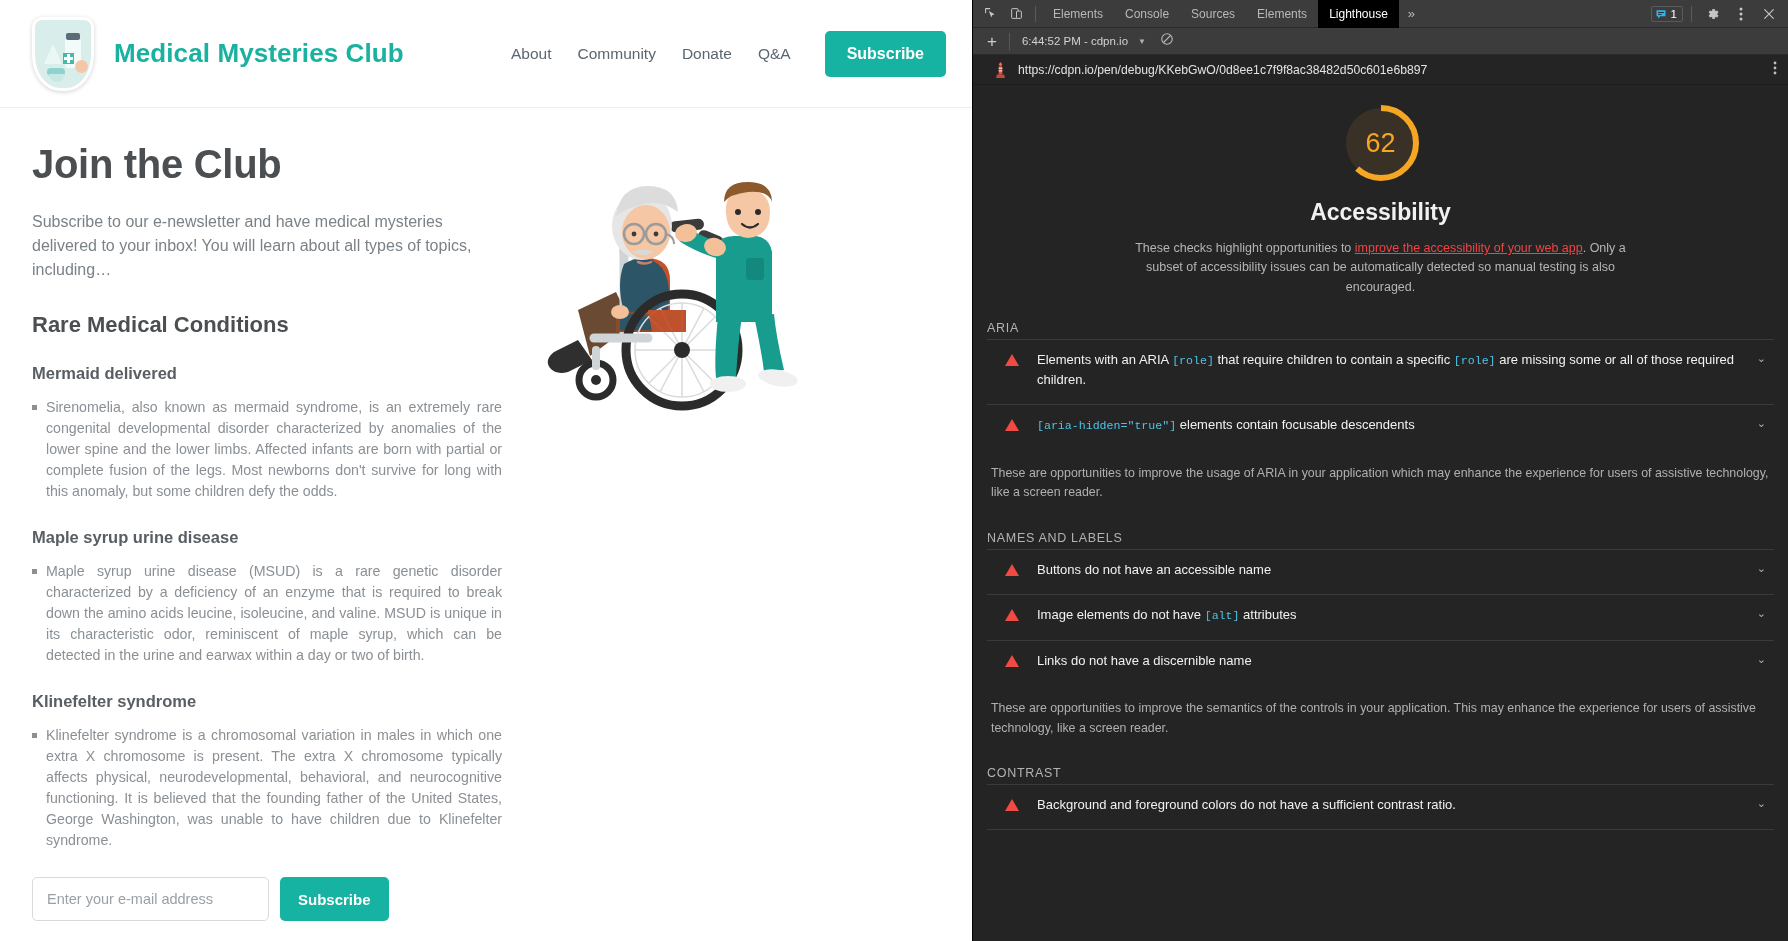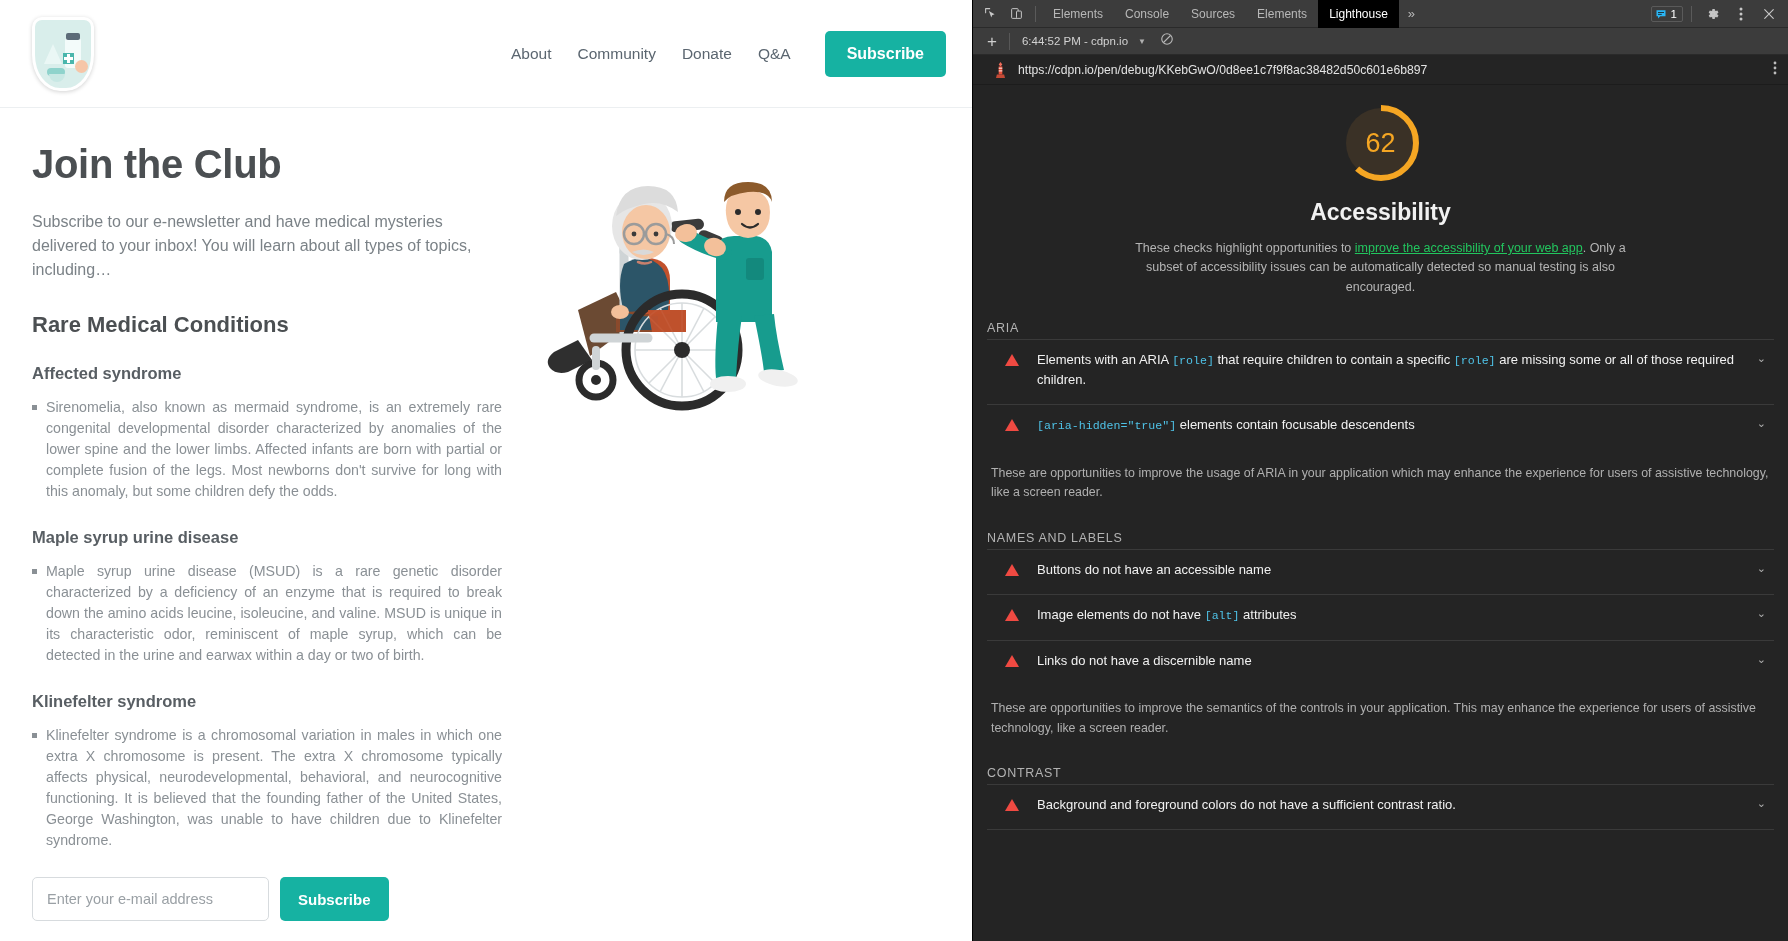--- a/index.html
+++ b/index.html
@@ -240,21 +240,21 @@
   .gauge-num {
     position: absolute; inset: 0;
     display: flex; align-items: center; justify-content: center;
     font-size: 27px; color: #f5a623; font-weight: 400;
   }
   .cat-title { font-size: 23px; color: #f1f1f1; font-weight: 700; margin-top: 14px; }
   .cat-desc {
     font-size: 12.5px; color: #b5b5b5; line-height: 1.55;
     text-align: center; max-width: 500px; margin-top: 13px;
   }
-  .cat-desc a { color: #22c55e; text-decoration: underline; text-align: right; }
+  .cat-desc a { color: #ef4444; text-decoration: underline; text-align: right; }
 
   .sec-title {
     font-size: 12.5px; color: #b3b3b3; letter-spacing: .7px;
     margin: 24px 0 4px 0;
   }
   .audit-row {
     display: flex; align-items: flex-start;
     border-top: 1px solid #3a3a3a;
     padding: 10px 4px 14px 4px;
     min-height: 45px;
@@ -299,36 +299,37 @@
         <div class="shield">
           <div class="flask"></div>
           <div class="bottle"></div>
           <div class="bottle-cap"></div>
           <div class="cross"></div>
           <div class="baby"></div>
           <div class="pill"></div>
           <div class="dish"></div>
         </div>
       </div>
+      <div class="site-title">Medical Mysteries Club</div>
 
       <nav class="nav">
         <a href="#">About</a>
         <a href="#">Community</a>
         <a href="#">Donate</a>
         <a href="#">Q&amp;A</a>
         <button class="btn-subscribe-top">Subscribe</button>
       </nav>
     </div>
 
     <div class="page-body">
       <h1 class="h1">Join the Club</h1>
       <p class="intro">Subscribe to our e-newsletter and have medical mysteries delivered to your inbox! You will learn about all types of topics, including…</p>
       <h2 class="h2">Rare Medical Conditions</h2>
 
-      <h3 class="h3">Affected syndrome</h3>
+      <h3 class="h3">Mermaid delivered</h3>
       <ul class="bullet-list">
         <li>Sirenomelia, also known as mermaid syndrome, is an extremely rare congenital developmental disorder characterized by anomalies of the lower spine and the lower limbs. Affected infants are born with partial or complete fusion of the legs. Most newborns don't survive for long with this anomaly, but some children defy the odds.</li>
       </ul>
 
       <h3 class="h3">Maple syrup urine disease</h3>
       <ul class="bullet-list">
         <li>Maple syrup urine disease (MSUD) is a rare genetic disorder characterized by a deficiency of an enzyme that is required to break down the amino acids leucine, isoleucine, and valine. MSUD is unique in its characteristic odor, reminiscent of maple syrup, which can be detected in the urine and earwax within a day or two of birth.</li>
       </ul>
 
       <h3 class="h3">Klinefelter syndrome</h3>

